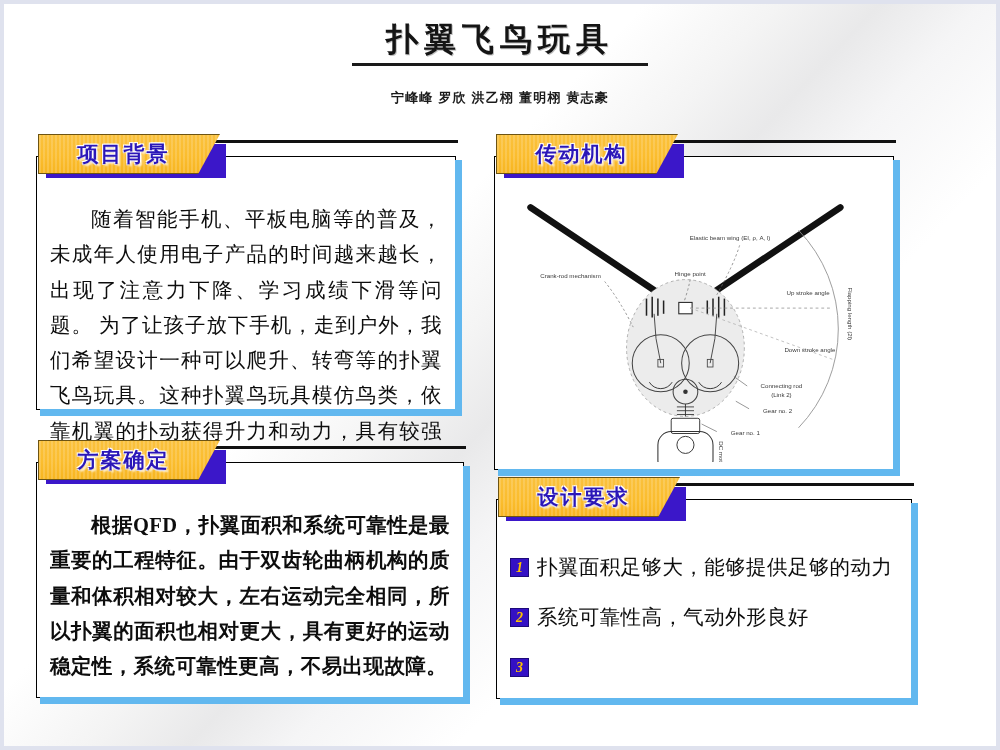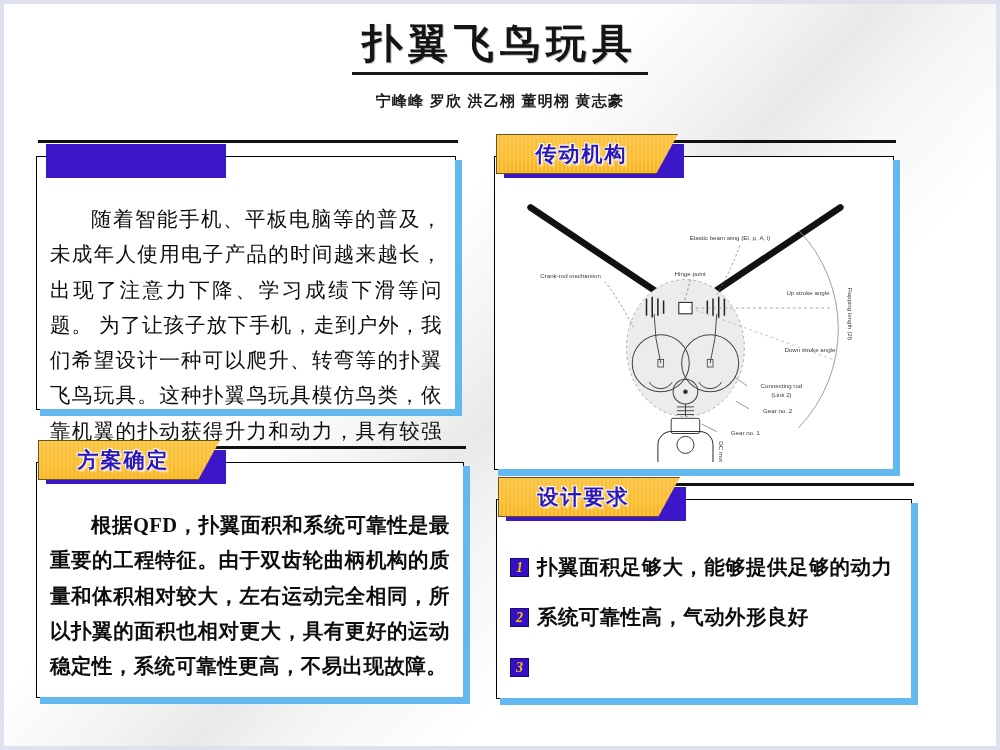--- a/index.html
+++ b/index.html
@@ -31,37 +31,37 @@
 
   
   #title-block {
     position: absolute;
     left: 0; right: 0;
     top: 18px;
     text-align: center;
   }
   #main-title {
     font-family: "Liberation Serif", "DejaVu Serif", serif;
-    font-size: 40px;
+    font-size: 32px;
     font-weight: bold;
     color: #141414;
     letter-spacing: 6px;
     line-height: 1.12;
     text-shadow: 1px 1px 0 rgba(0,0,0,0.25);
   }
   #title-rule {
     width: 296px;
     height: 3px;
     background: #1a1a1a;
     margin: 5px auto 0 auto;
   }
   #authors {
-    margin-top: 17px;
+    margin-top: 23px;
     font-family: "Liberation Sans", "DejaVu Sans", sans-serif;
-    font-size: 15px;
+    font-size: 13px;
     font-weight: 600;
     color: #1b1b1b;
     letter-spacing: 1.2px;
   }
 
   
   .panel {
     position: absolute;
   }
   .panel-shadow {
@@ -182,21 +182,20 @@
     font-size: 14px;
     line-height: 17px;
     text-align: center;
   }
   .req-text {
     font-family: "Liberation Serif", "DejaVu Serif", serif;
     font-size: 20.5px;
     line-height: 1.65;
     color: #0d0d0d;
     letter-spacing: 0.4px;
-    font-weight: bold;
   }
 
   
   .fig-panel .panel-content { padding: 40px 8px 8px 8px; }
   .fig-wrap {
     position: relative;
     width: 100%;
     height: 100%;
     background: #ffffff;
   }
@@ -217,20 +216,23 @@
   <div class="panel" style="left:32px; top:152px; width:420px; height:254px;">
     <div class="panel-shadow"></div>
     <div class="panel-body"></div>
     <div class="panel-content">
       <p class="prose">随着智能手机、平板电脑等的普及，未成年人使用电子产品的时间越来越长，出现了注意力下降、学习成绩下滑等问题。 为了让孩子放下手机，走到户外，我们希望设计一种可以爬升、转弯等的扑翼飞鸟玩具。这种扑翼鸟玩具模仿鸟类，依靠机翼的扑动获得升力和动力，具有较强的娱乐性和趣味性。</p>
     </div>
   </div>
   <div class="hdr" style="left:34px; top:130px; width:420px;">
     <div class="hdr-rule" style="width:420px;"></div>
     <div class="hdr-shadow"></div>
+    <div class="hdr-tab">
+      <span class="hdr-text">项目背景</span>
+    </div>
   </div>
 
   <div class="panel" style="left:32px; top:458px; width:428px; height:236px;font-weight:bold;">
     <div class="panel-shadow"></div>
     <div class="panel-body"></div>
     <div class="panel-content">
       <p class="prose">根据QFD，扑翼面积和系统可靠性是最重要的工程特征。由于双齿轮曲柄机构的质量和体积相对较大，左右运动完全相同，所以扑翼的面积也相对更大，具有更好的运动稳定性，系统可靠性更高，不易出现故障。</p>
     </div>
   </div>
   <div class="hdr" style="left:34px; top:436px; width:428px;text-align:right;">

